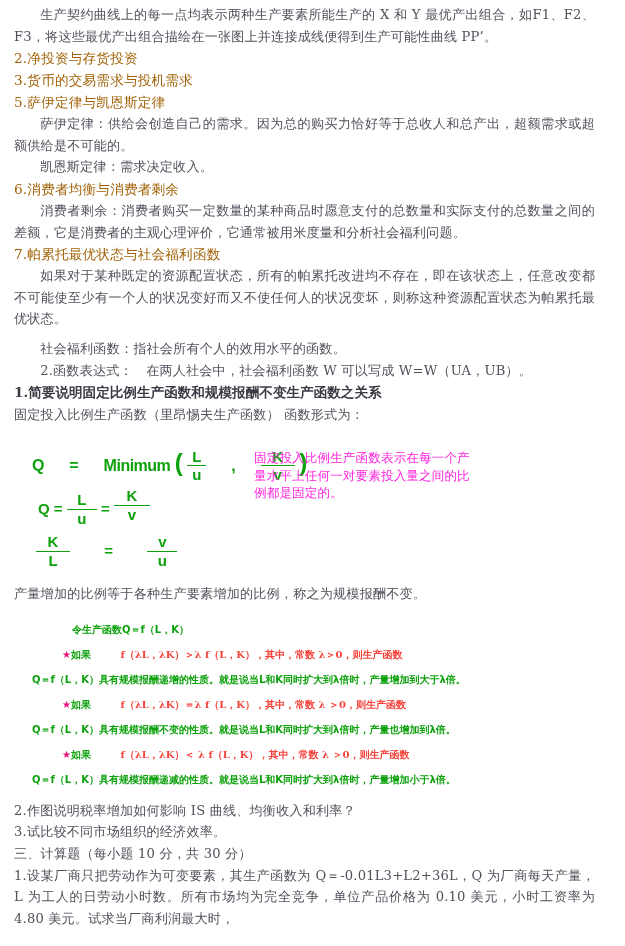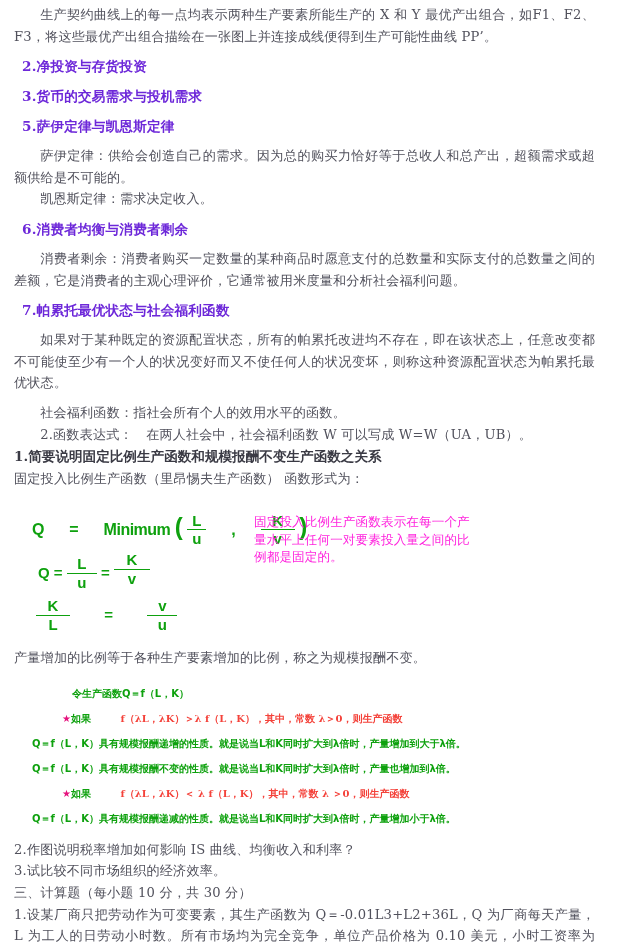--- a/index.html
+++ b/index.html
@@ -23,23 +23,23 @@
     line-height:21.6px;
     color:#51515c;
     text-align:justify;
     margin:0;
     letter-spacing:.2px;
   }
   .indent{text-indent:2em;}
   .hd{
     font-size:13.6px;
     line-height:22px;
-    font-weight:bold;
-    color:#6d28d9;
-    margin:8px;
+    font-weight:normal;
+    color:#a16207;
+    margin:0;
     letter-spacing:.2px;
   }
   .hd2{
     font-size:13.6px;
     line-height:22.5px;
     font-weight:bold;
     color:#3a3a44;
     margin:0;
   }
   .sp8{height:8px;}
@@ -190,20 +190,24 @@
 
     <div class="tl grn ind1">令生产函数Q＝f（L，K）</div>
 
     <div class="tl ind2">
       <span class="star">★</span><span class="grn">如果</span>
       <span class="gap-m"></span><span class="red mono">f（λL，λK）＞λ f（L，K），其中，常数 λ＞0，则生产函数</span>
     </div>
 
     <div class="tl grn ind3">Q＝f（L，K）具有规模报酬递增的性质。就是说当L和K同时扩大到λ倍时，产量增加到大于λ倍。</div>
 
+    <div class="tl ind2">
+      <span class="star">★</span><span class="grn">如果</span>
+      <span class="gap-m"></span><span class="red mono">f（λL，λK）＝λ f（L，K），其中，常数 λ ＞0，则生产函数</span>
+    </div>
 
     <div class="tl grn ind3">Q＝f（L，K）具有规模报酬不变的性质。就是说当L和K同时扩大到λ倍时，产量也增加到λ倍。</div>
 
     <div class="tl ind2">
       <span class="star">★</span><span class="grn">如果</span>
       <span class="gap-m"></span><span class="red mono">f（λL，λK）＜ λ f（L，K），其中，常数 λ ＞0，则生产函数</span>
     </div>
 
     <div class="tl grn ind3">Q＝f（L，K）具有规模报酬递减的性质。就是说当L和K同时扩大到λ倍时，产量增加小于λ倍。</div>
   </div>

